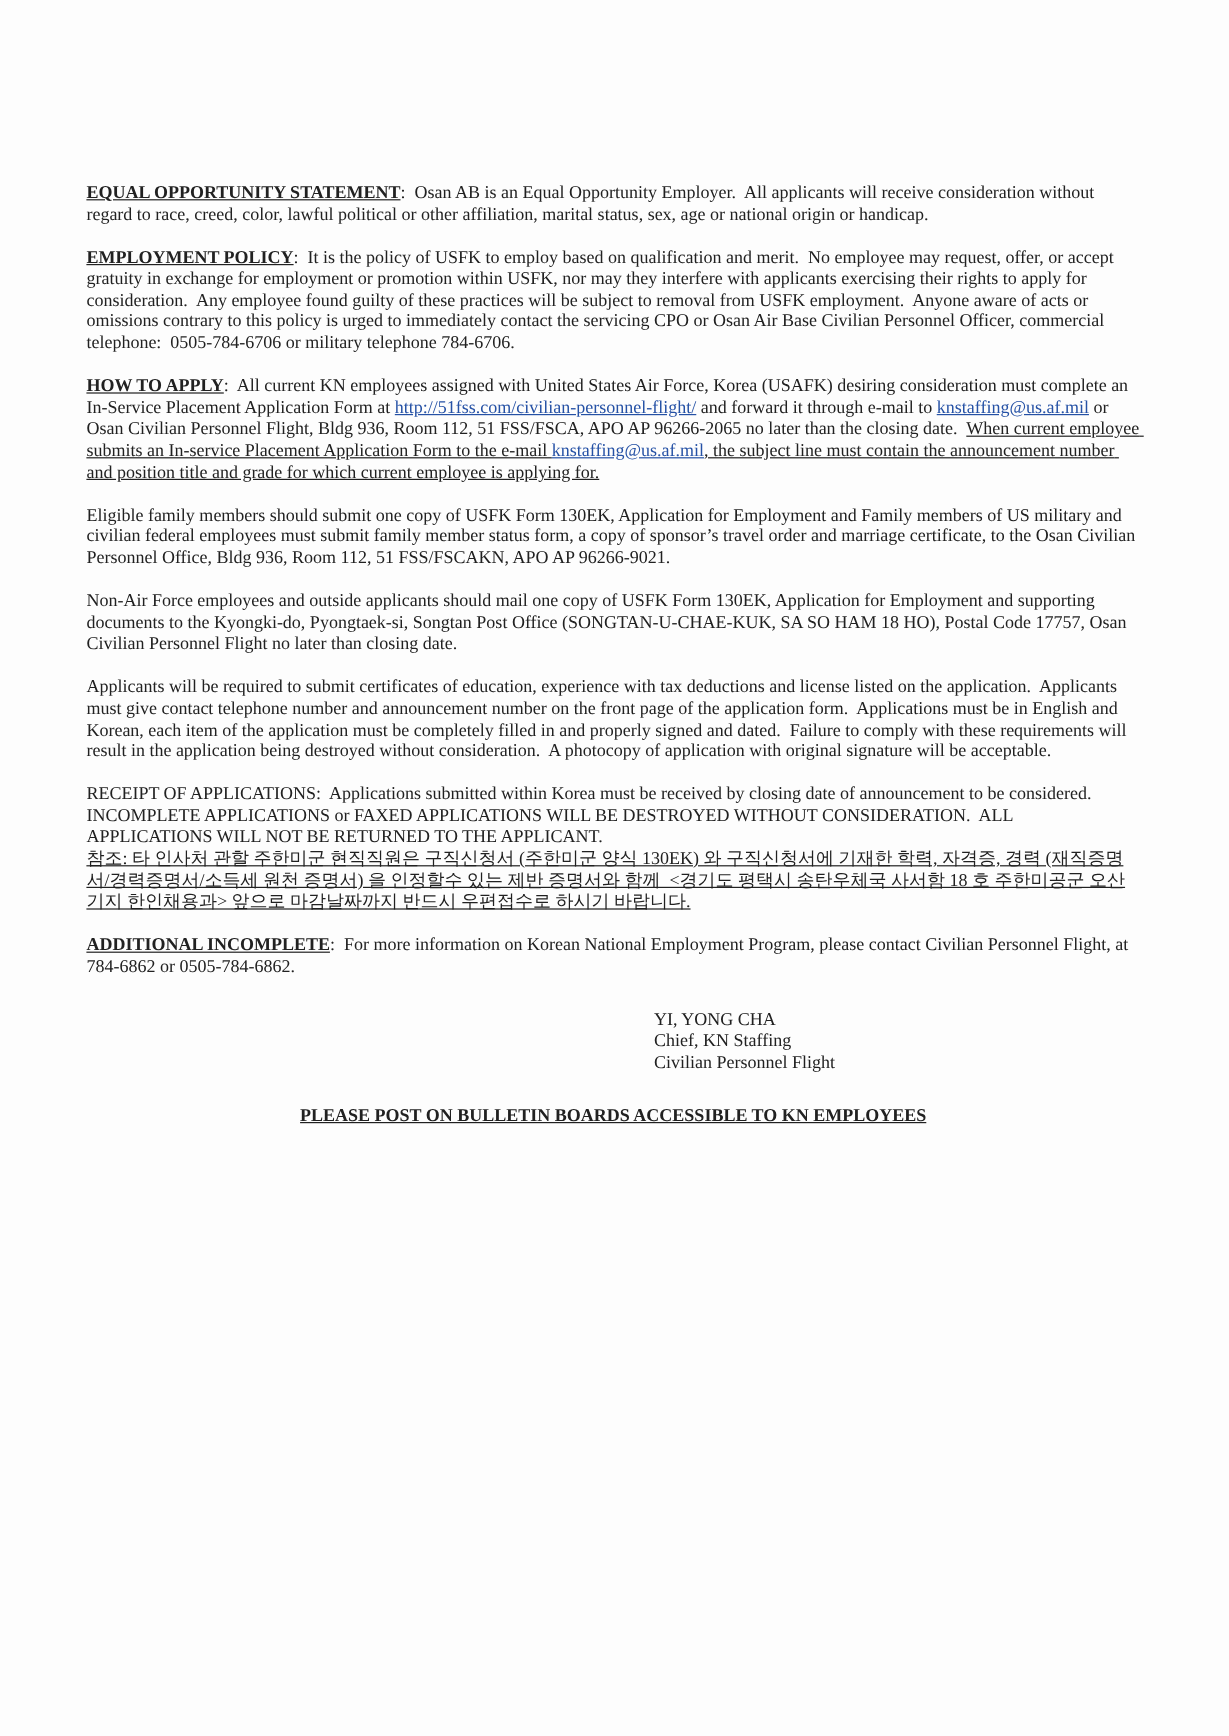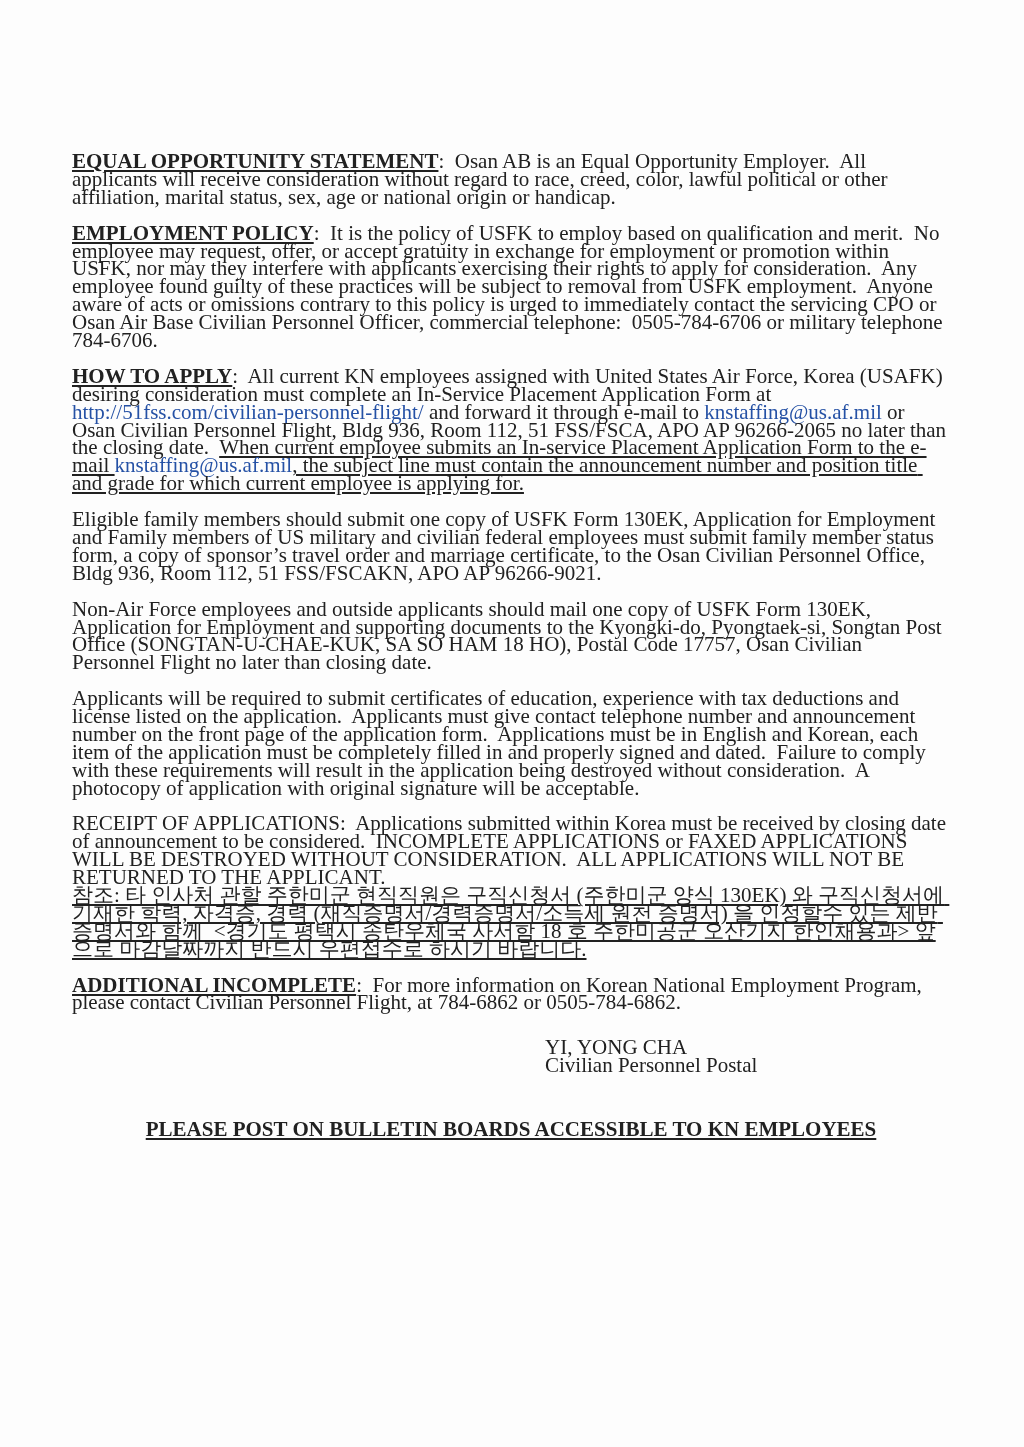--- a/index.html
+++ b/index.html
@@ -14,50 +14,51 @@
     font-family:"Liberation Serif","DejaVu Serif",serif;
     color:var(--text);
     overflow:hidden;
   }
   .page{
     position:absolute;inset:0;
     background:var(--bg);
   }
   .content{
     padding:153px 74px 0 72px;
-    font-size:21px;
+    font-size:15px;
     line-height:17.9px;
   }
   p.para{
     margin:0 0 17.9px 0;
     white-space:pre-wrap;
   }
   .heading{
     font-weight:bold;
     text-decoration:underline;
   }
   a.link{
     color:var(--link);
+    text-decoration:underline;
     cursor:pointer;
   }
   .uline{
     text-decoration:underline;
   }
   .korean{
     display:block;
     font-weight:normal;
     text-decoration:underline;
     white-space:pre-wrap;
   }
   .sig{
     margin:27px 0 0 473px;
     line-height:17.9px;
   }
   .footer{
-    margin-top:46px;
+    margin-top:26px;
     text-align:center;
     font-weight:bold;
     text-decoration:underline;
   }
 </style>
 </head>
 <body>
 
 <div class="page">
   <div class="content">
@@ -74,19 +75,20 @@
 
     <p class="para"><span>Applicants will be required to submit certificates of education, experience with tax deductions and license listed on the application.  Applicants must give contact telephone number and announcement number on the front page of the application form.  Applications must be in English and Korean, each item of the application must be completely filled in and properly signed and dated.  Failure to comply with these requirements will result in the application being destroyed without consideration.  A photocopy of application with original signature will be acceptable.</span></p>
 
 
     <p class="para"><span>RECEIPT OF APPLICATIONS:  Applications submitted within Korea must be received by closing date of announcement to be considered.  INCOMPLETE APPLICATIONS or FAXED APPLICATIONS WILL BE DESTROYED WITHOUT CONSIDERATION.  ALL APPLICATIONS WILL NOT BE RETURNED TO THE APPLICANT.</span><span class="korean">참조: 타 인사처 관할 주한미군 현직직원은 구직신청서 (주한미군 양식 130EK) 와 구직신청서에 기재한 학력, 자격증, 경력 (재직증명서/경력증명서/소득세 원천 증명서) 을 인정할수 있는 제반 증명서와 함께  &lt;경기도 평택시 송탄우체국 사서함 18 호 주한미공군 오산기지 한인채용과&gt; 앞으로 마감날짜까지 반드시 우편접수로 하시기 바랍니다.</span></p>
 
     <p class="para"><span class="heading">ADDITIONAL INCOMPLETE</span><span>:  For more information on Korean National Employment Program, please contact Civilian Personnel Flight, at 784-6862 or 0505-784-6862.</span></p>
 
     <div class="sig">
       <div>YI, YONG CHA</div>
-      <div>Civilian Personnel Postal</div>
+      <div>Chief, KN Staffing</div>
+      <div>Civilian Personnel Flight</div>
     </div>
 
     <div class="footer">PLEASE POST ON BULLETIN BOARDS ACCESSIBLE TO KN EMPLOYEES</div>
 
   </div>
 </div>
 
 </body></html>

